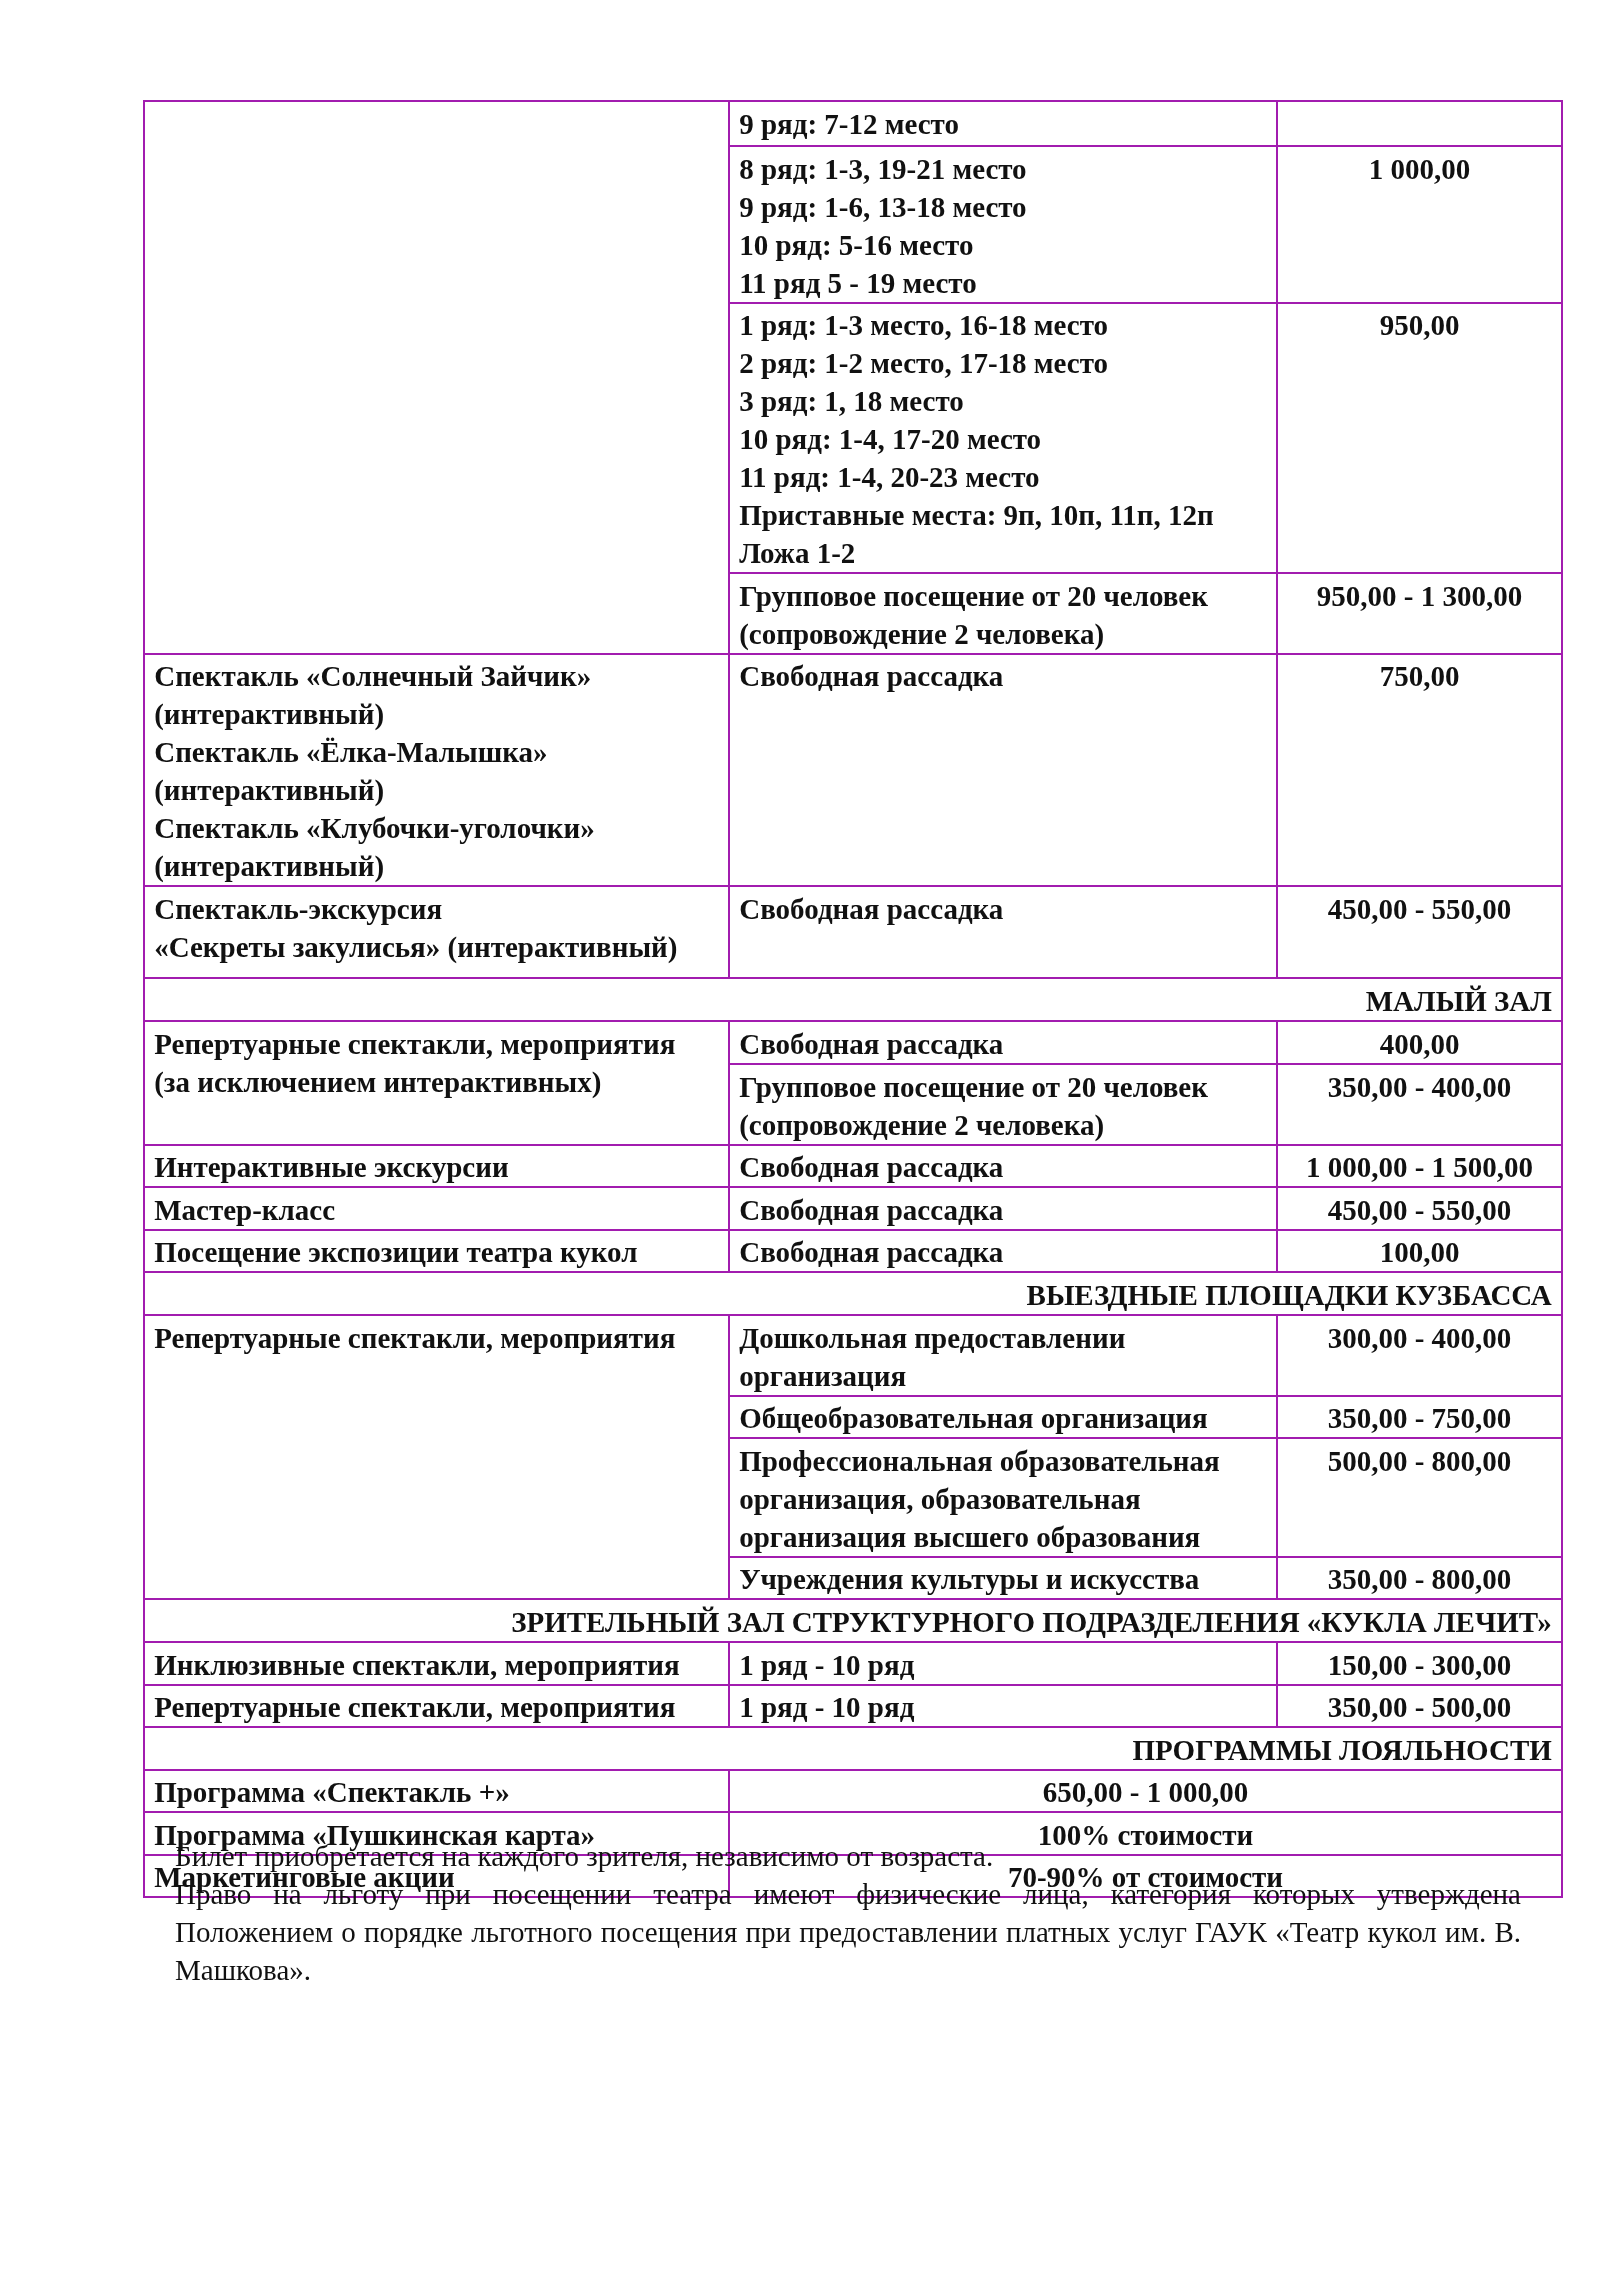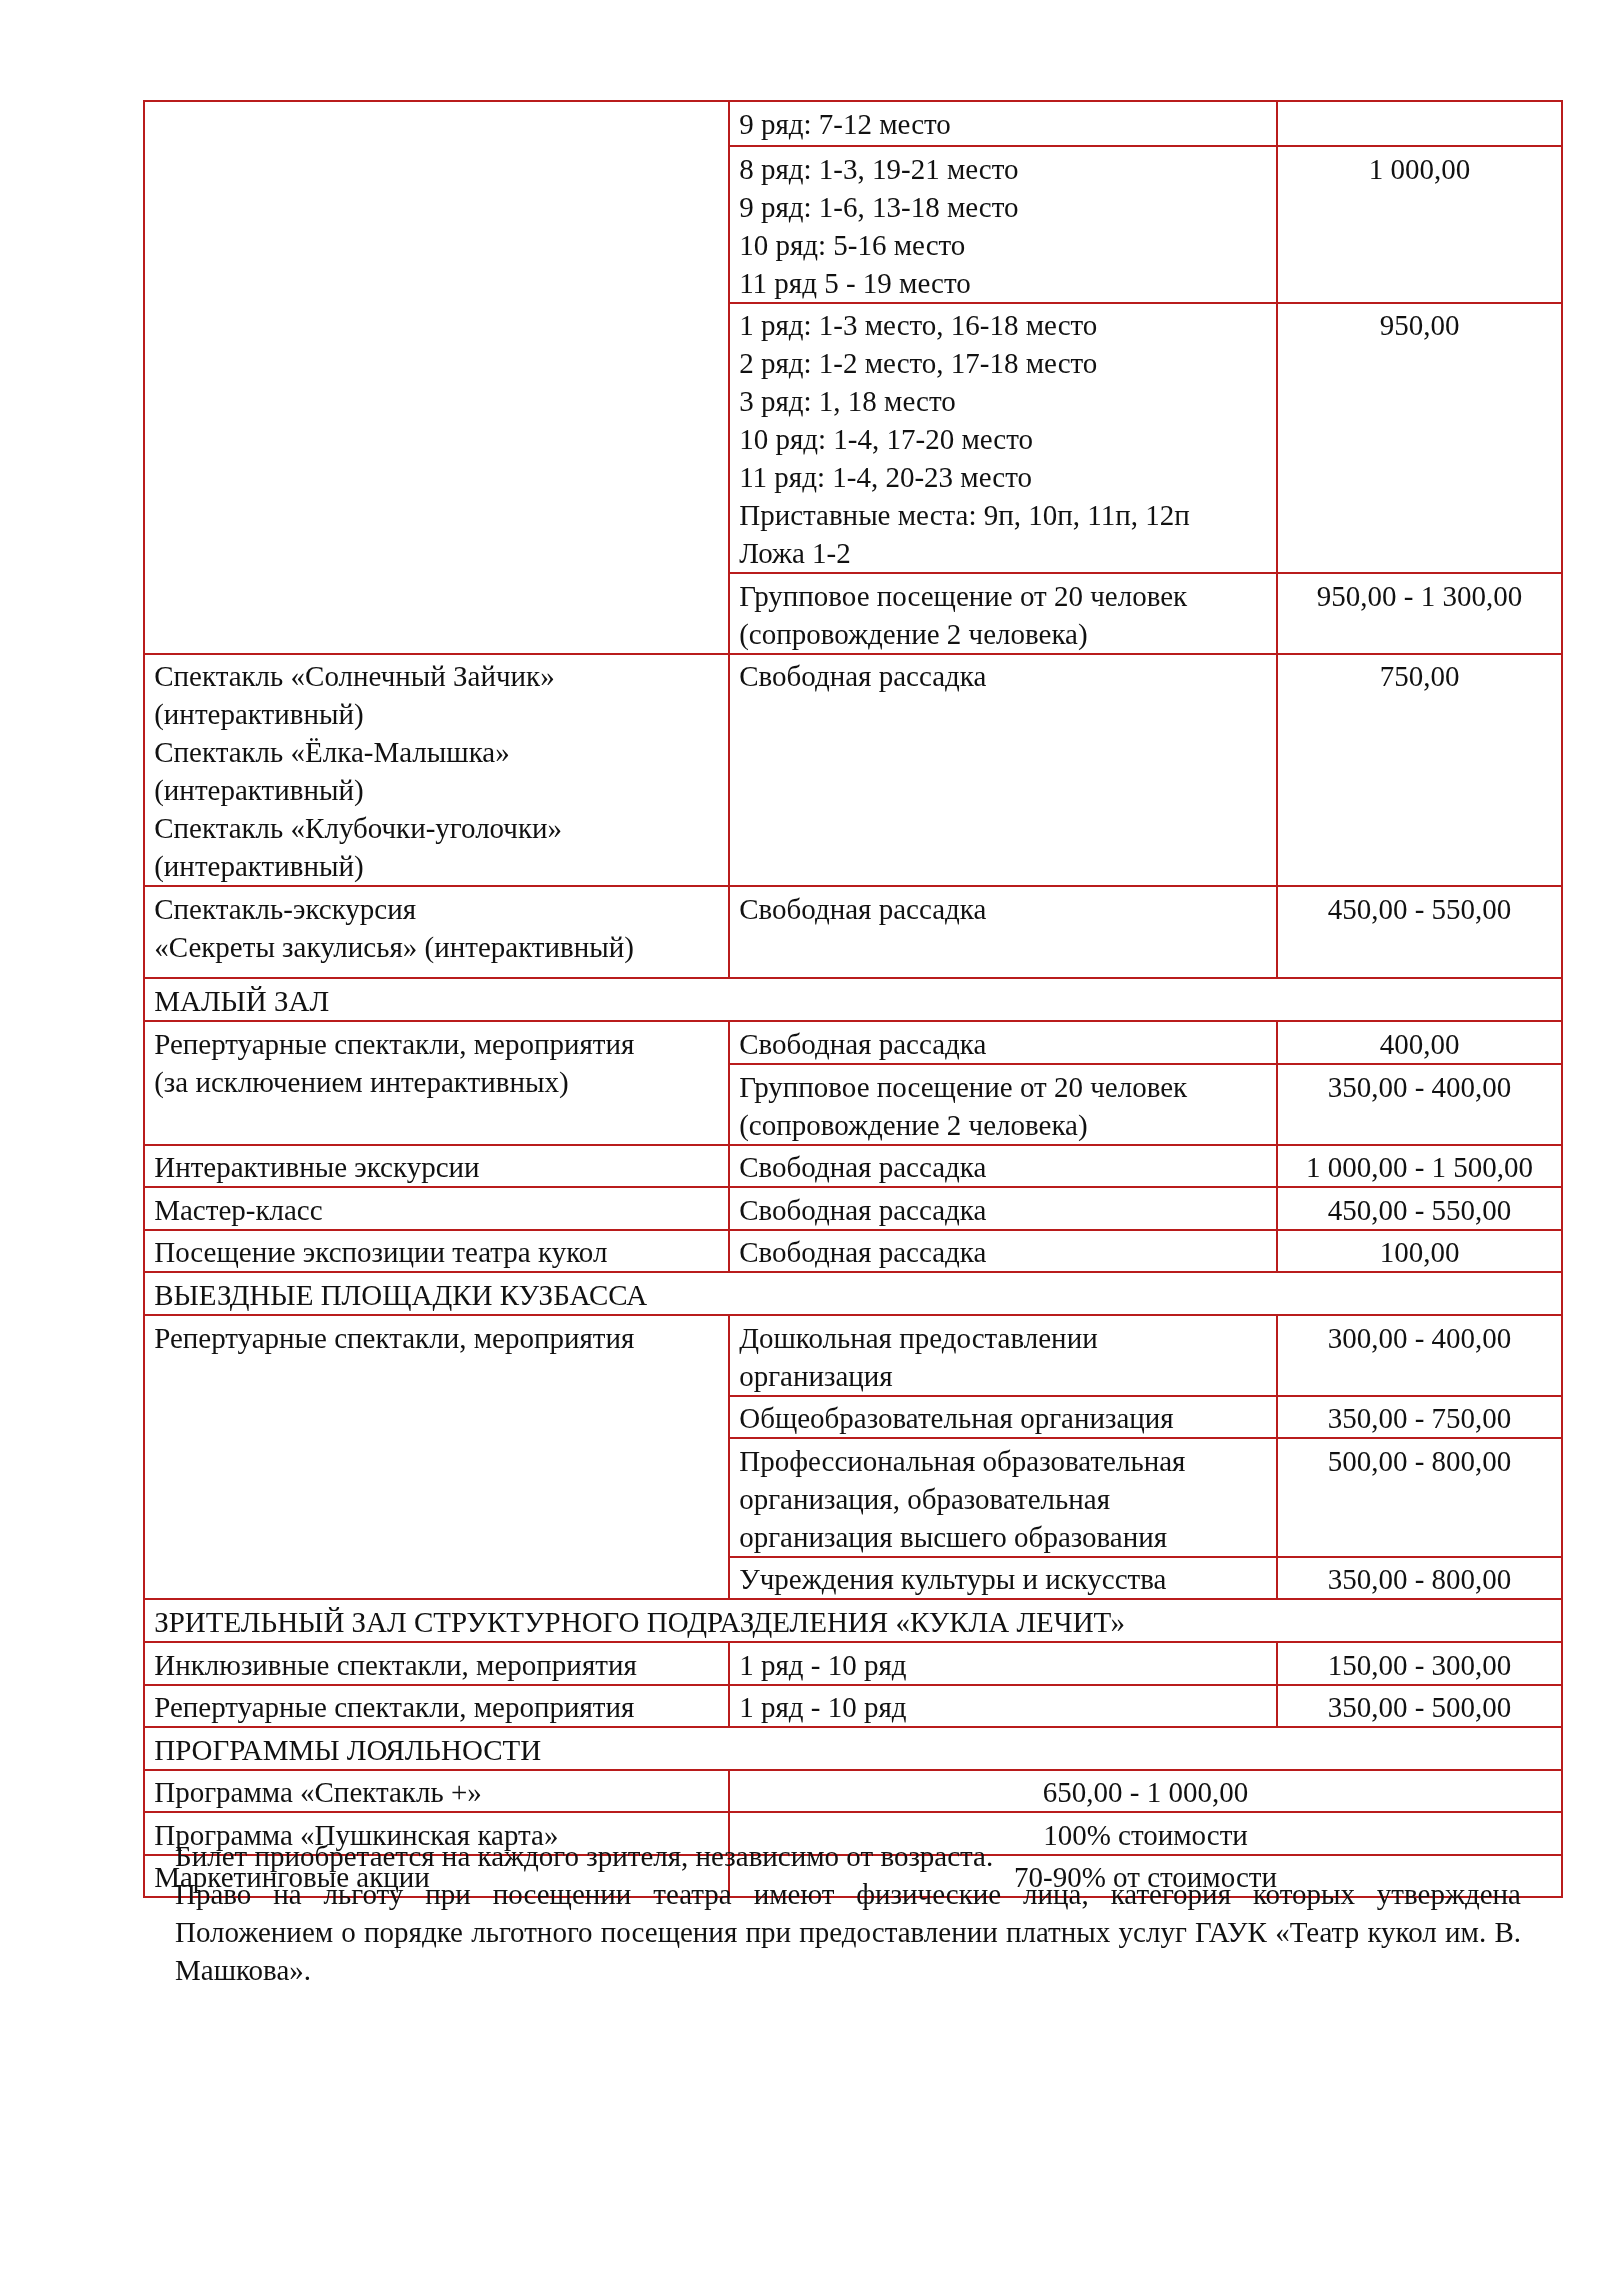--- a/index.html
+++ b/index.html
@@ -1,25 +1,25 @@
 <!DOCTYPE html>
 <html style="font-size:10.5px"><head>
 <meta charset="utf-8">
 <style>
   html, body { margin:0; padding:0; background:#ffffff; }
   body { width:1623px; height:2295px; position:relative; overflow:hidden;
          font-family:"Liberation Serif","DejaVu Serif",serif; color:#111; }
   .page { position:absolute; left:0; top:0; width:1623px; height:2295px; }
   table.price { position:absolute; left:143px; top:100px; width:1419px;
          border-collapse:collapse; table-layout:fixed; font-size:29px; line-height:38px; }
-  table.price td { border:2px solid #b91c1c; vertical-align:top; padding:2.6px 9.2px 0 9.2px; }
+  table.price td { border:2px solid #a21caf; vertical-align:top; padding:2.6px 9.2px 0 9.2px;font-weight:bold; }
   td.c1 { width:567px; }
   td.c2 { width:531px; }
   td.c3 { text-align:center; }
-  td.sec { text-align:left; padding-top:1.3px;margin-top:38px; }
+  td.sec { text-align:right; padding-top:1.3px;margin-top:38px; }
   td.center { text-align:center; }
   .line { display:block; white-space:nowrap; }
   .notes { position:absolute; left:143px; top:1837px; width:1378px;
          font-size:29px; line-height:38px; }
   .notes p { margin:0; text-align:justify;padding-left:32px; }
 </style>
 </head>
 <body>
 
 <div class="page">

